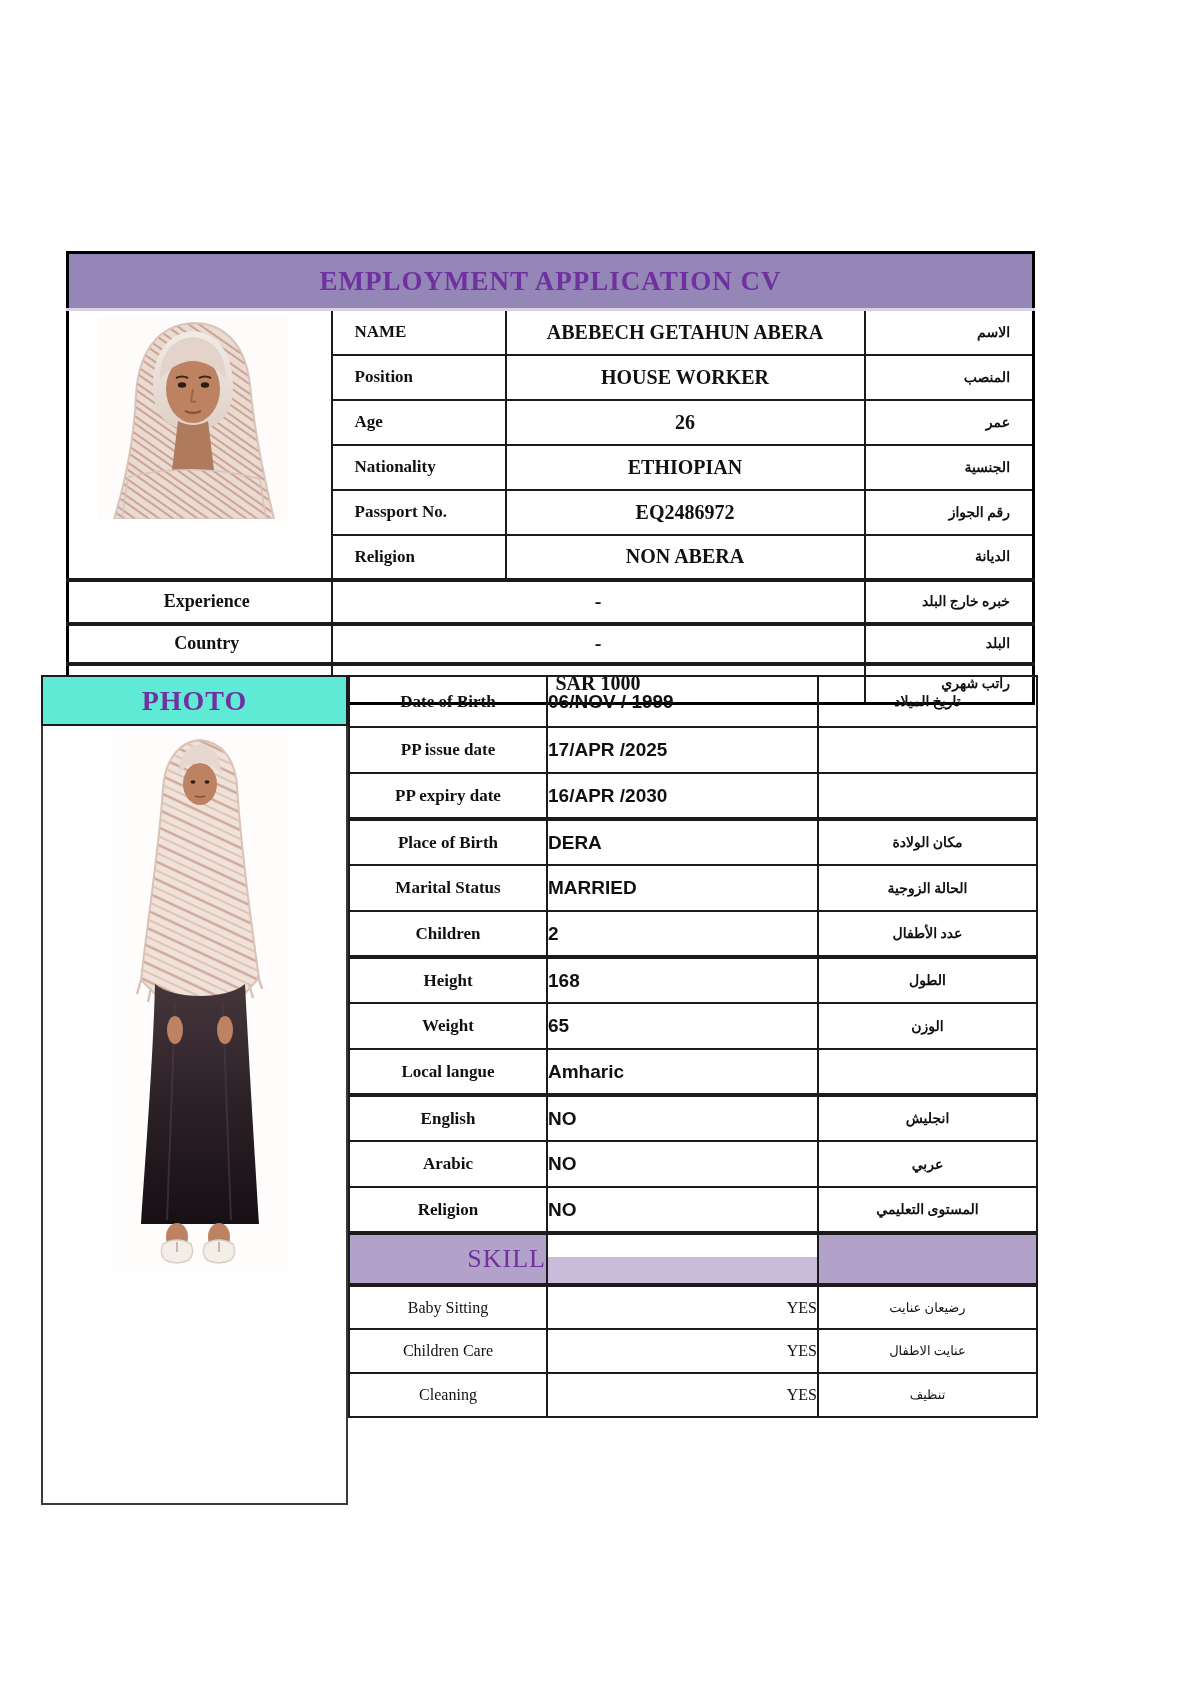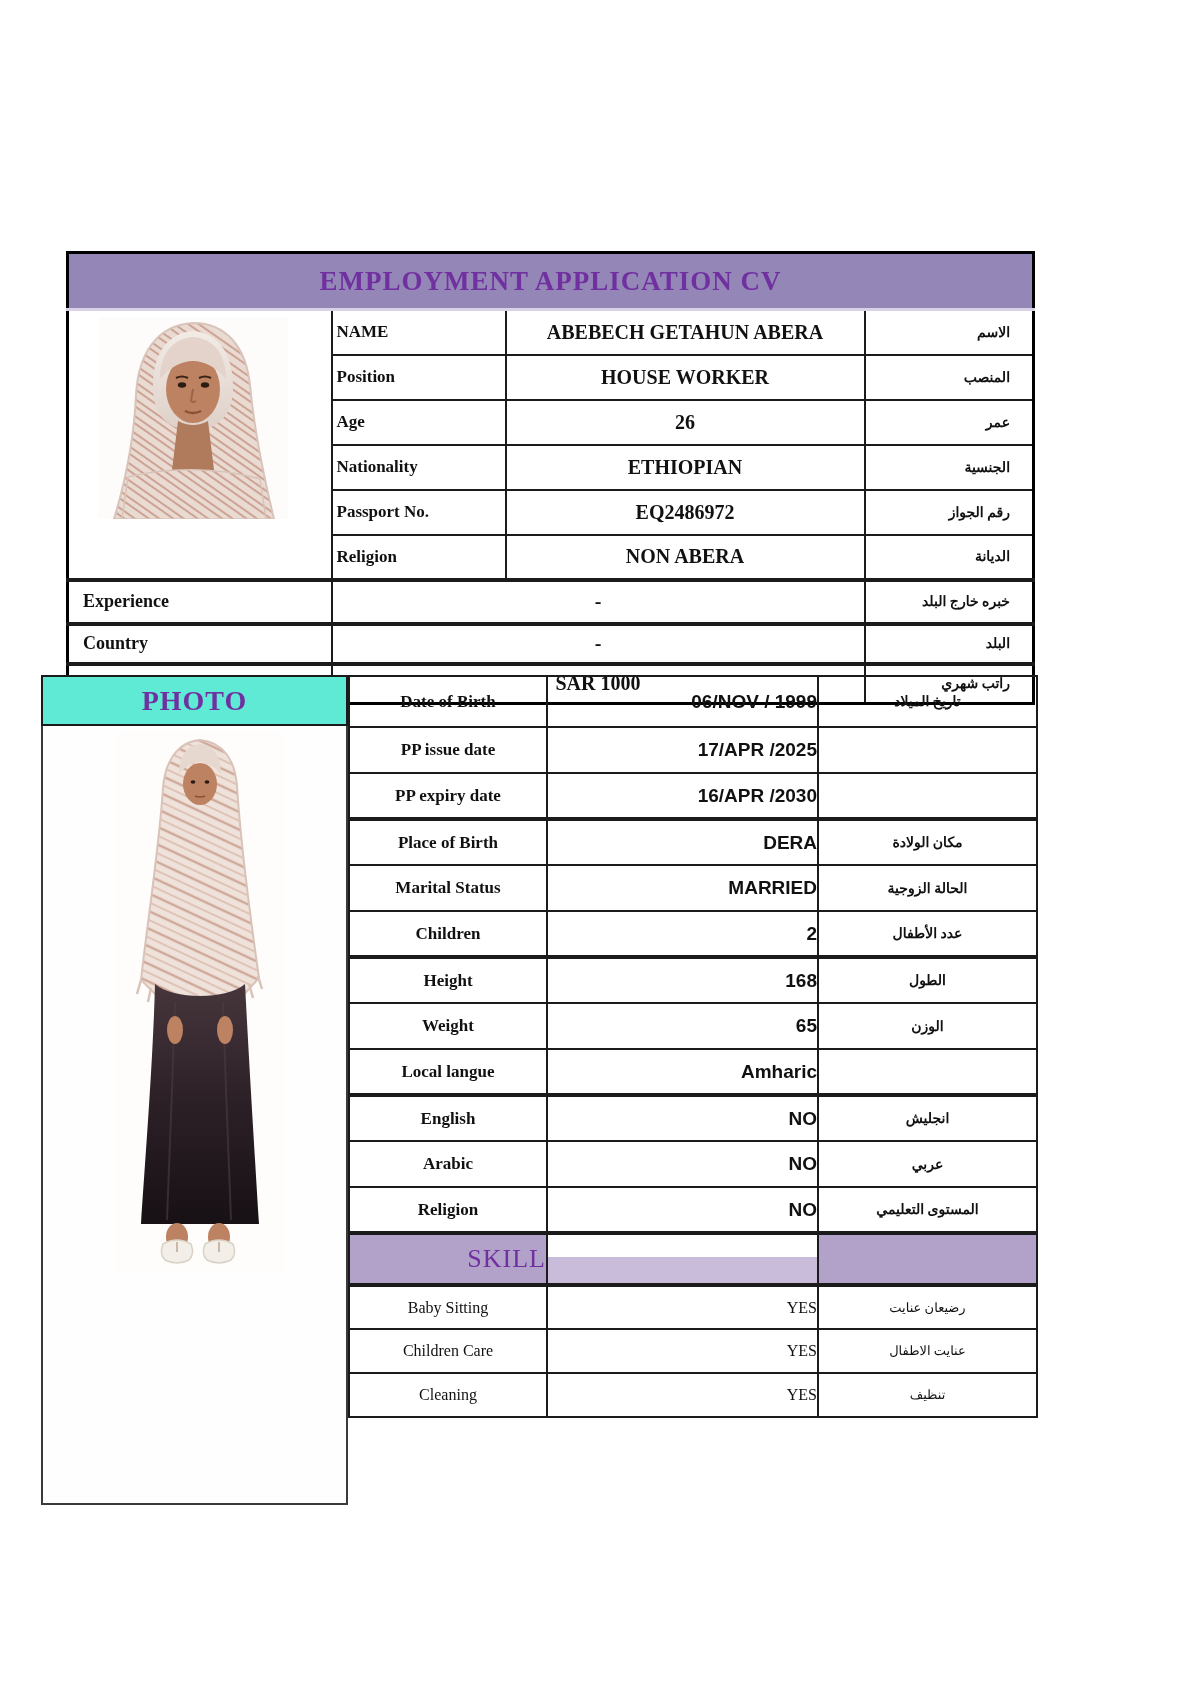--- a/index.html
+++ b/index.html
@@ -11,44 +11,44 @@
   table { border-collapse:collapse; table-layout:fixed; }
   td { border:2px solid #1b1b1b; padding:0; vertical-align:middle; overflow:hidden; }
 
   
   .t1 { position:absolute; left:66px; top:207px; width:966px; border:3px solid #000;margin-top:44px; }
   .t1 .hdr {
     background:#9486b6; border:2px solid #1b1b1b; height:54px;
     text-align:center; font-weight:bold; font-size:27px; color:#7030a0;
     letter-spacing:1px; border-bottom:3px solid #d9d2e6;
   }
-  .t1 .lbl { font-weight:bold; font-size:17px; padding-left:4px; }
+  .t1 .lbl { font-weight:bold; font-size:17px; padding-left:22px; }
   .t1 .val { font-weight:bold; font-size:20px; text-align:center; }
   .t1 .ar  { font-weight:bold; font-size:14px; text-align:right; padding-right:22px; direction:rtl; }
   .t1 .photocell { position:relative; background:#fff; }
   .thickTop { border-top:4px solid #1b1b1b; }
-  .w-lbl { font-weight:bold; font-size:18px; padding-left:14px; }
+  .w-lbl { font-weight:bold; font-size:18px; padding-left:14px;text-align:center; }
   .w-val { font-weight:bold; font-size:20px; text-align:center; }
 
   
   .t2left { position:absolute; left:41px; top:675px; width:307px; }
   .photoHdr {
     box-sizing:border-box; width:307px; height:51px; background:#5eead4;
     border:2px solid #1b1b1b; display:flex; align-items:center; justify-content:center;
     font-weight:bold; font-size:28px; color:#7030a0; letter-spacing:1px;
   }
   .photoBox {
     box-sizing:border-box; position:relative; width:307px; height:779px;
     background:#fefefe; border:2px solid #3a3a3a; border-top:none;
   }
 
   
   .t2 { position:absolute; left:348px; top:675px; width:688px; border:2px solid #000; }
   .t2 .lbl { font-weight:bold; font-size:17px; text-align:center; }
-  .t2 .val { font-family:"Liberation Sans","DejaVu Sans",sans-serif; font-weight:bold; font-size:19px; text-align:right; }
+  .t2 .val { font-family:"Liberation Sans","DejaVu Sans",sans-serif; font-weight:bold; font-size:19px; text-align:left; }
   .t2 .ar  { font-weight:bold; font-size:14px; text-align:center; direction:rtl; }
   .t2 .sk-lbl { font-weight:normal; font-size:16px; text-align:center; }
   .t2 .sk-val { font-weight:normal; font-size:16px; text-align:right; }
   .t2 .sk-ar  { font-weight:normal; font-size:13px; text-align:center; direction:rtl; }
   .skillCell {
     background:#b2a2c9; color:#7030a0; font-weight:normal; font-size:26px;
     text-align:right; letter-spacing:1px;
   }
   .skillMid { background:linear-gradient(to bottom,#ffffff 0 45%,#c8bcda 45% 100%); }
   .skillAr  { background:#b2a2c9; }

